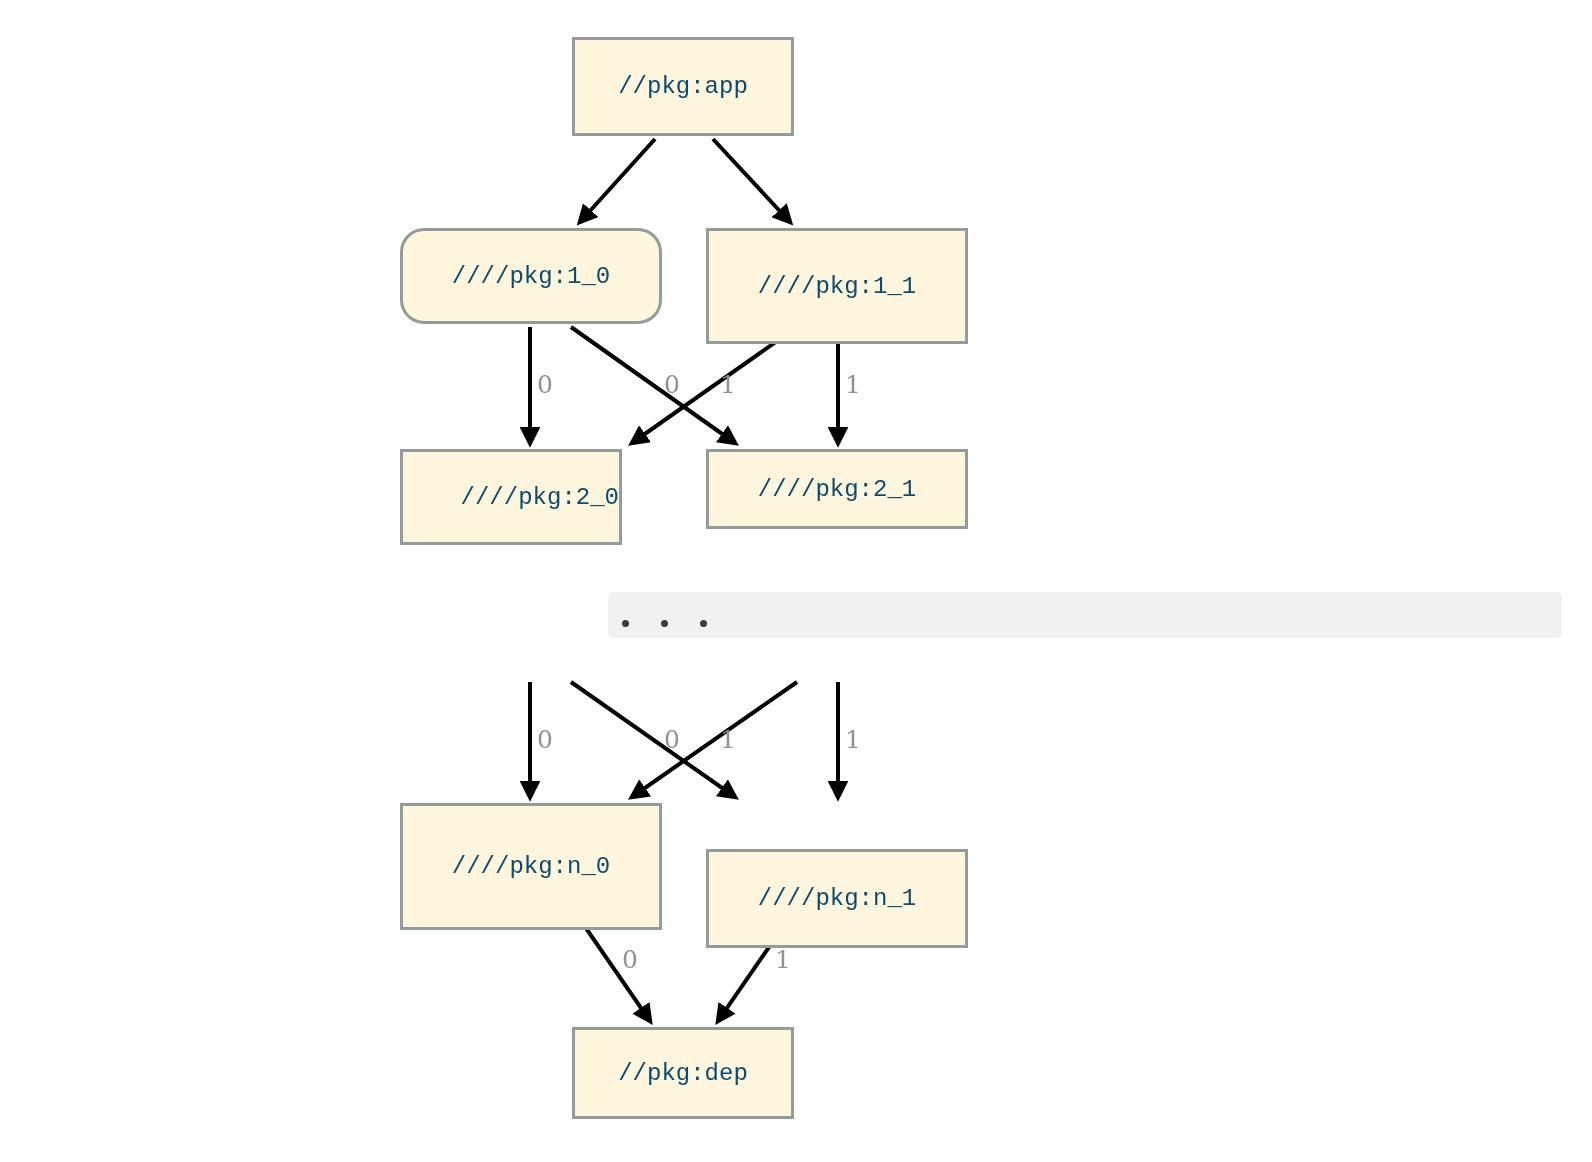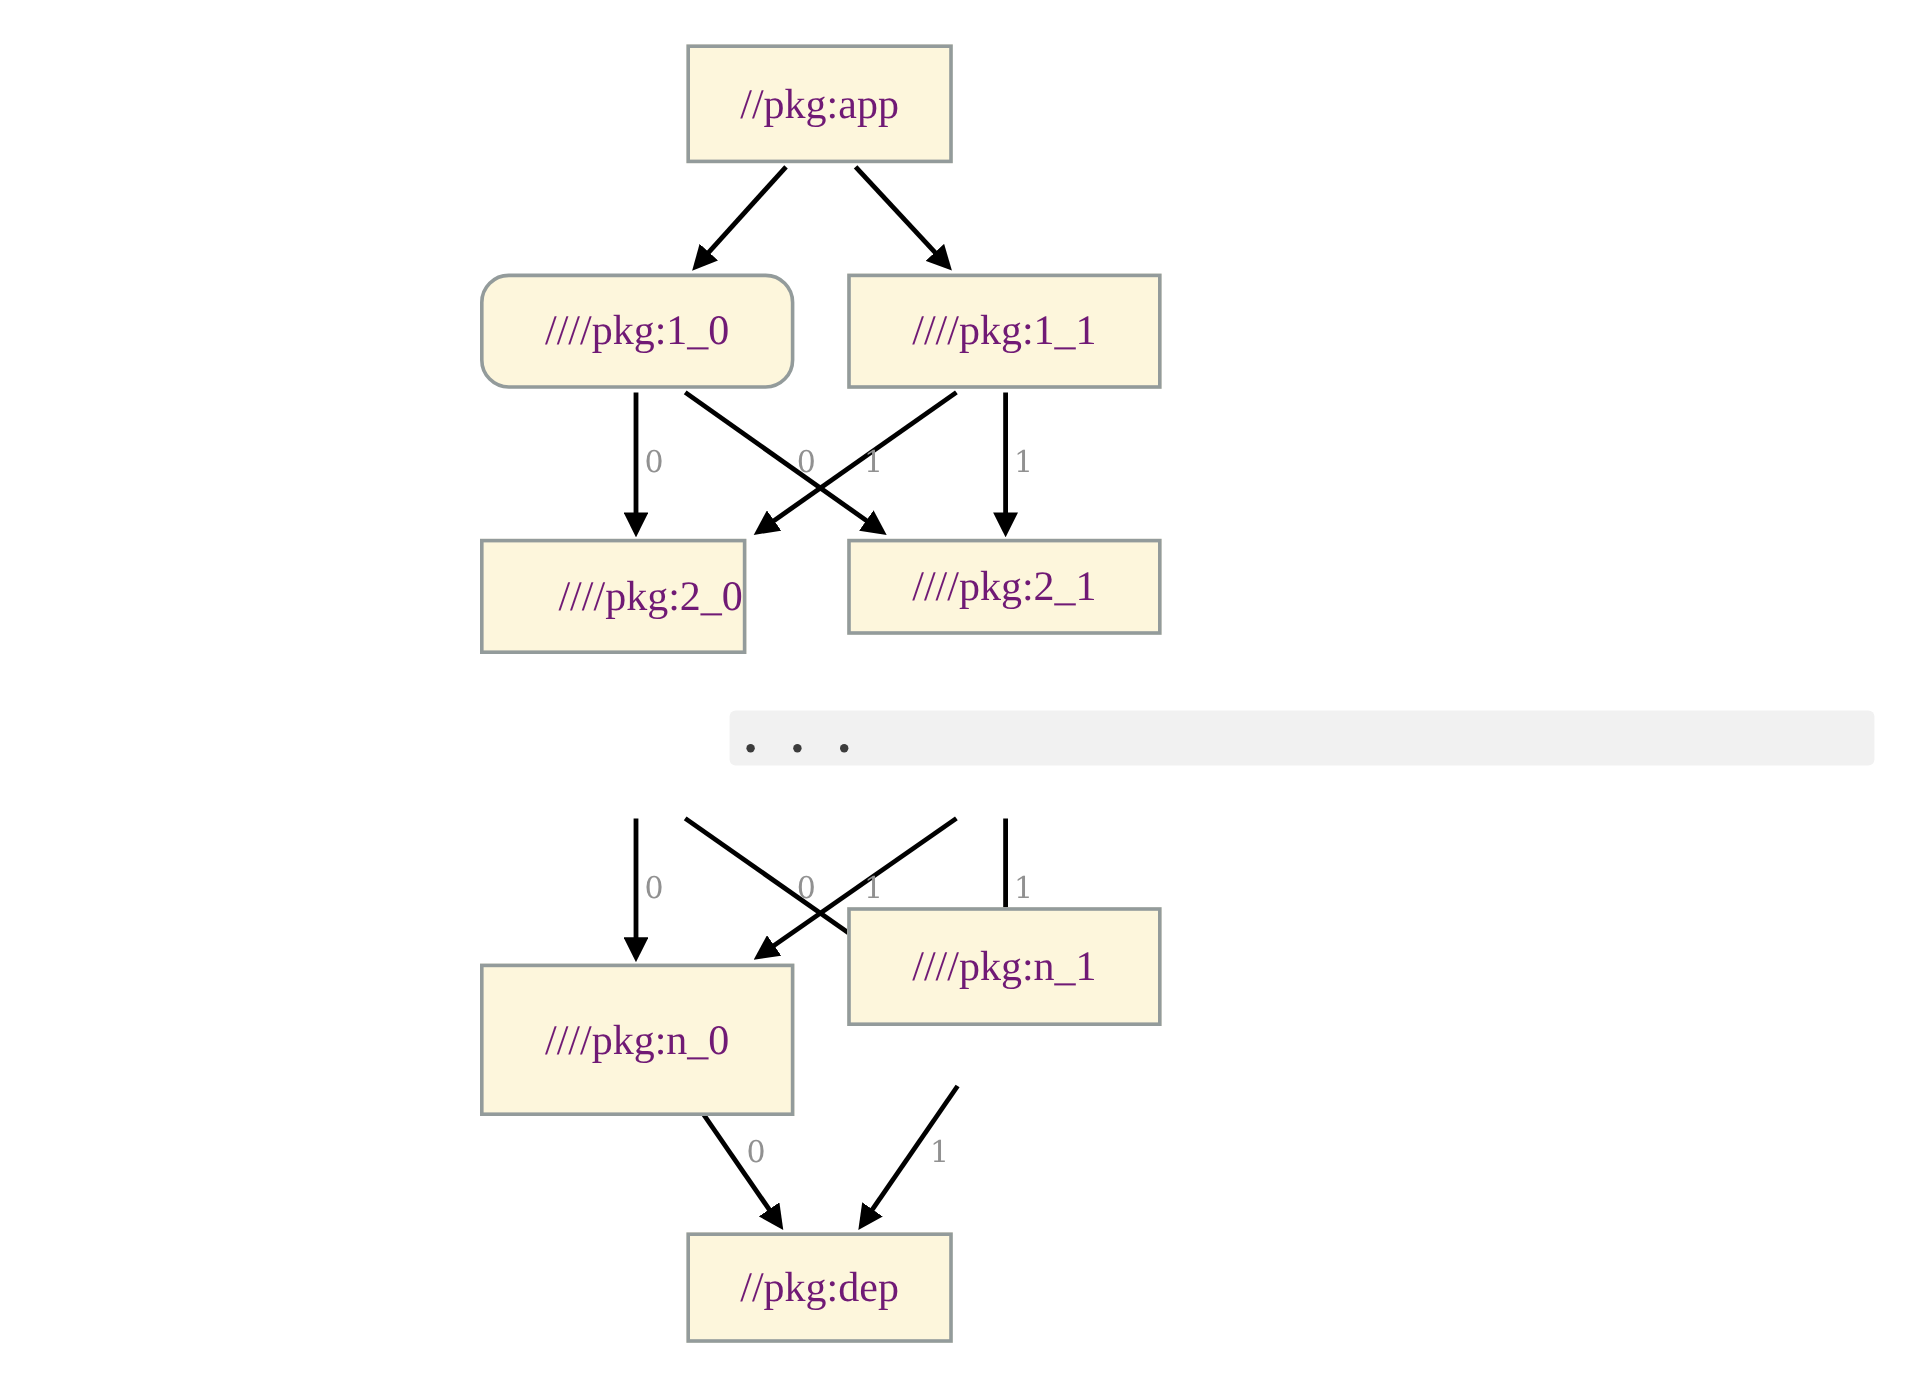--- a/index.html
+++ b/index.html
@@ -27,23 +27,23 @@
   .node-box {
     position: absolute;
     box-sizing: border-box;
     background: #fdf6dc;
     border: 3px solid #939b9b;
     display: flex;
     align-items: center;
     justify-content: center;
   }
   .node-label {
-    font-family: Liberation Serif, serif;
-    font-size: 35px;
-    color: #701a75;
+    font-family: Liberation Mono, monospace;
+    font-size: 24px;
+    color: #0c4a6e;
     letter-spacing: 0px;
     white-space: nowrap;
   }
   .ellipsis-bar {
     position: absolute;
     background: #f1f1f1;
     border-radius: 5px;
     display: flex;
     align-items: flex-end;
   }
@@ -96,33 +96,33 @@
       </g>
   </svg>
 
   <div id="nodes-group">
       <div class="node-box" style="left: 572px; top: 37px; width: 222px; height: 99px; background: rgb(253, 246, 220); border-color: rgb(147, 155, 155);">
         <span class="node-label">//pkg:app</span>
       </div>
       <div class="node-box" style="left: 400px; top: 228px; width: 262px; height: 96px; background: rgb(253, 246, 220); border-color: rgb(147, 155, 155); border-radius: 24px;">
         <span class="node-label">////pkg:1_0</span>
       </div>
-      <div class="node-box" style="left: 706px; top: 228px; width: 262px; height: 96px; background: rgb(253, 246, 220); border-color: rgb(147, 155, 155);">
+      <div class="node-box" style="left: 706px; top: 228px; width: 262px; height: 116px; background: rgb(253, 246, 220); border-color: rgb(147, 155, 155);">
         <span class="node-label">////pkg:1_1</span>
       </div>
       <div class="node-box" style="left: 400px; top: 449px; width: 222px; height: 96px; background: rgb(253, 246, 220); border-color: rgb(147, 155, 155); justify-content: flex-end;">
         <span class="node-label">////pkg:2_0</span>
       </div>
       <div class="node-box" style="left: 706px; top: 449px; width: 262px; height: 80px; background: rgb(253, 246, 220); border-color: rgb(147, 155, 155);">
         <span class="node-label">////pkg:2_1</span>
       </div>
       <div class="node-box" style="left: 400px; top: 803px; width: 262px; height: 127px; background: rgb(253, 246, 220); border-color: rgb(147, 155, 155);">
         <span class="node-label">////pkg:n_0</span>
       </div>
-      <div class="node-box" style="left: 706px; top: 756px; width: 262px; height: 99px; background: rgb(253, 246, 220); border-color: rgb(147, 155, 155);">
+      <div class="node-box" style="left: 706px; top: 849px; width: 262px; height: 99px; background: rgb(253, 246, 220); border-color: rgb(147, 155, 155);">
         <span class="node-label">////pkg:n_1</span>
       </div>
       <div class="node-box" style="left: 572px; top: 1027px; width: 222px; height: 92px; background: rgb(253, 246, 220); border-color: rgb(147, 155, 155);">
         <span class="node-label">//pkg:dep</span>
       </div>
     </div>
 
   <div id="edge-labels-group">
       <div class="edge-label" style="left: 537px; top: 370px; color: rgb(145, 145, 145);">0</div>
       <div class="edge-label" style="left: 664px; top: 370px; color: rgb(145, 145, 145);">0</div>

